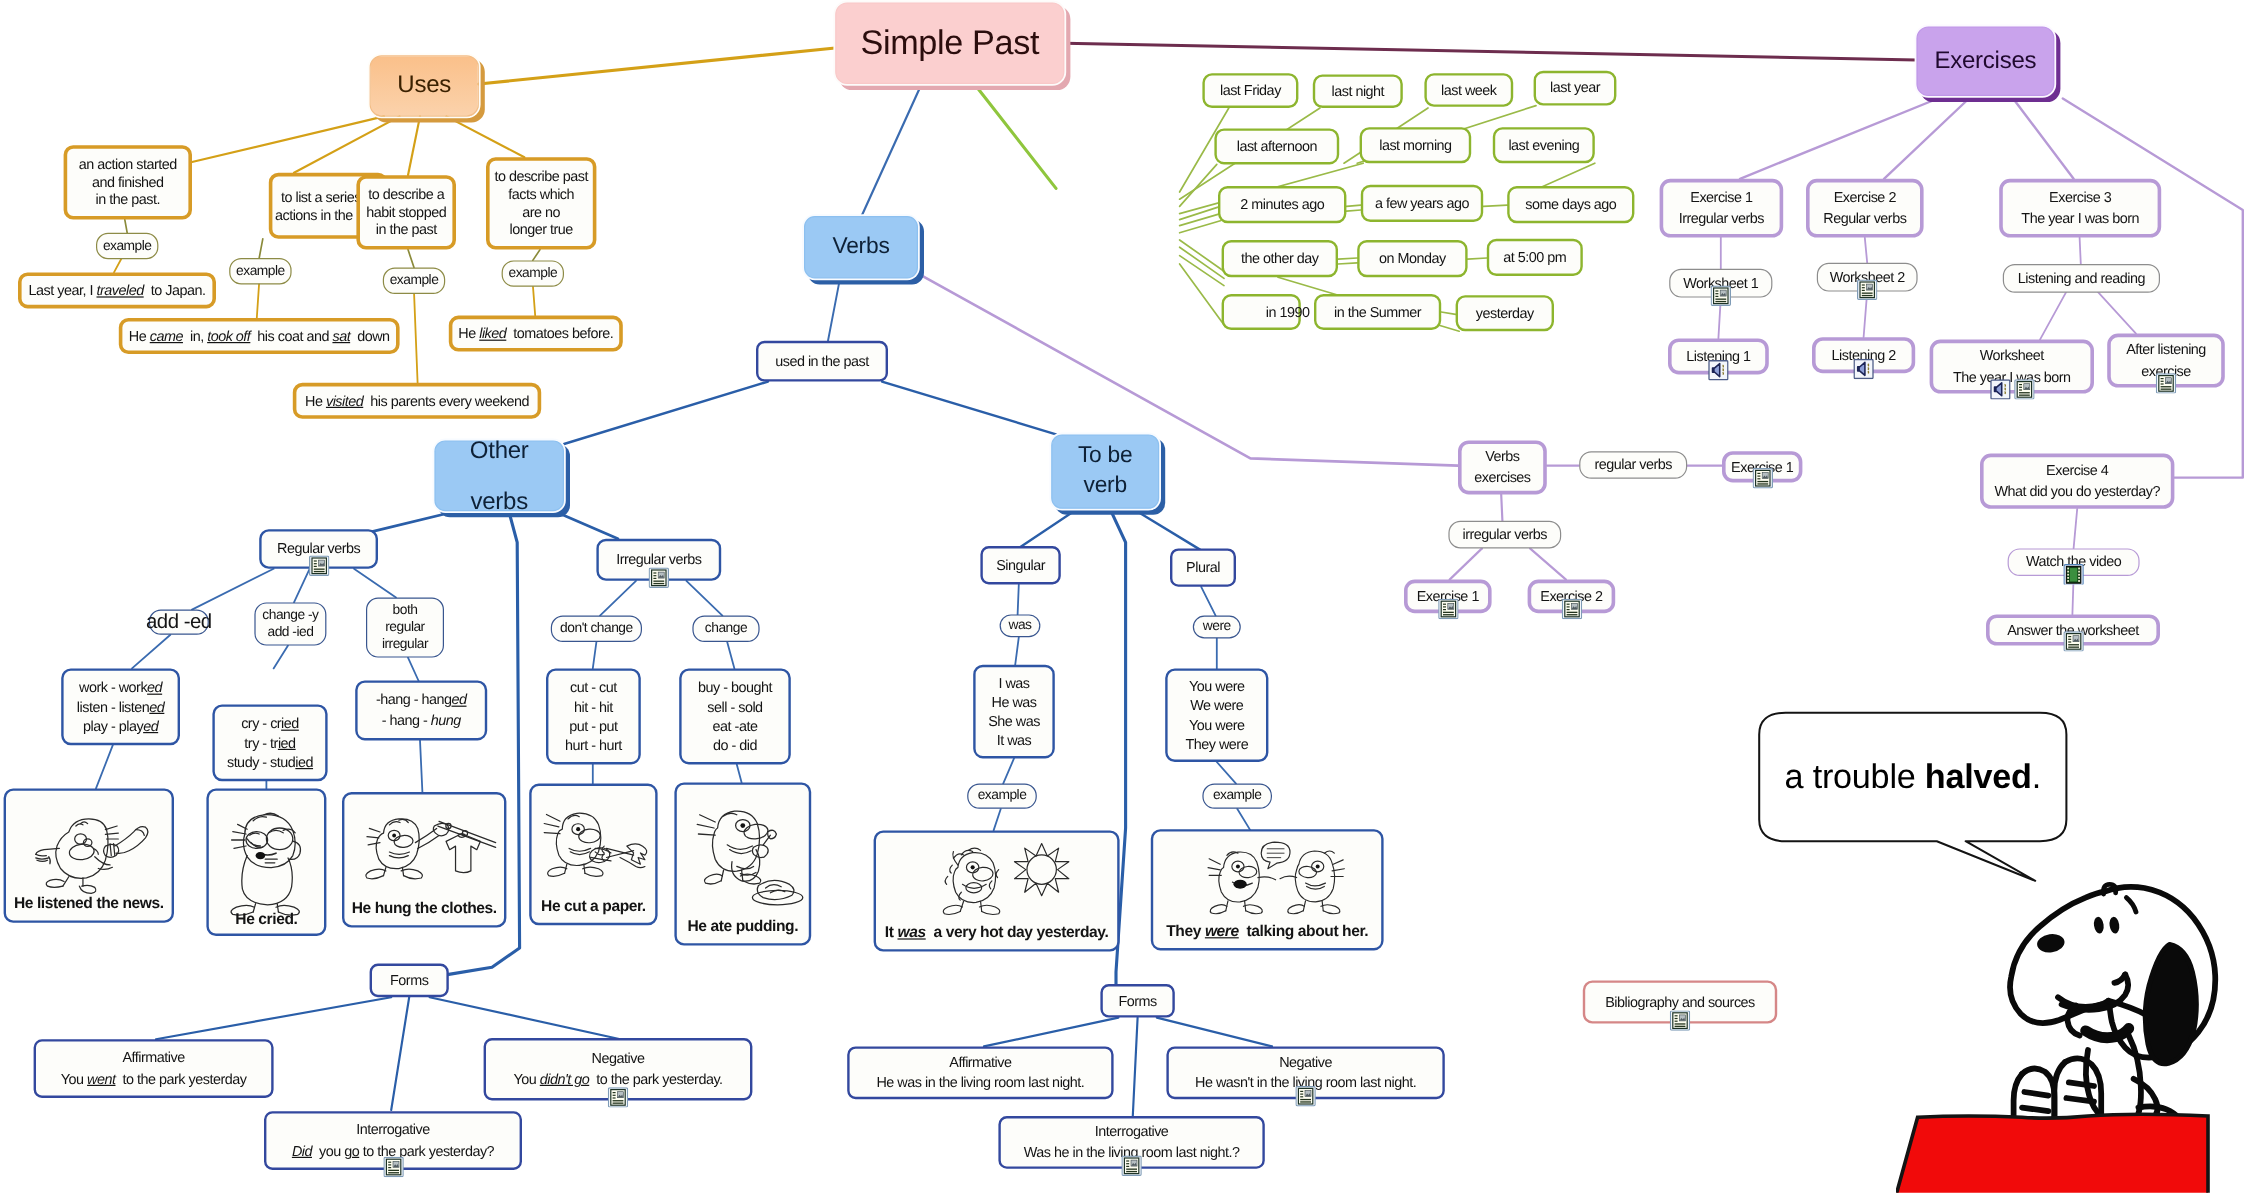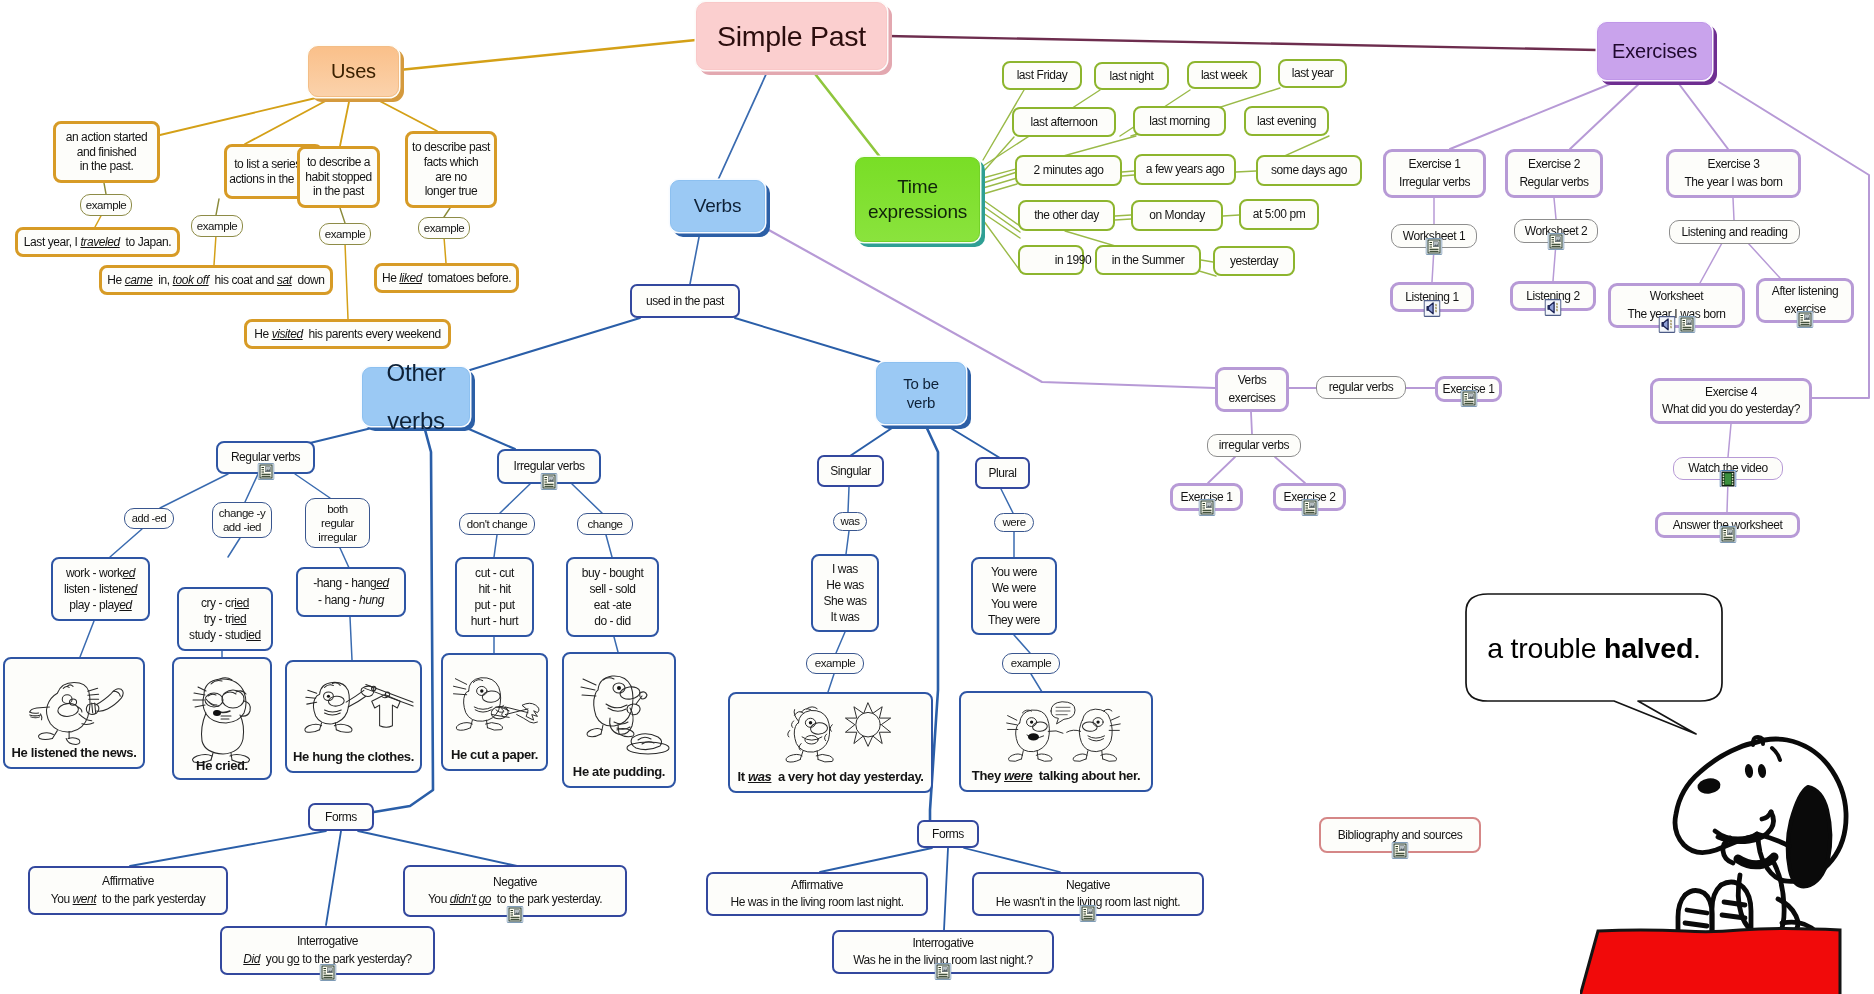--- a/index.html
+++ b/index.html
@@ -147,24 +147,20 @@
 </svg>
 <div class="node root" style="left:696px;top:2px;width:191px;height:68px;font-size:28.5px;letter-spacing:-0.3px;">
       <div>Simple Past</div>
     </div>
 <div class="node br-uses" style="left:308px;top:46px;width:91px;height:51px;font-size:20px;letter-spacing:-0.2px;">
       <div>Uses</div>
     </div>
 <div class="node br-verbs" style="left:670px;top:180px;width:95px;height:52px;font-size:19px;letter-spacing:-0.2px;">
       <div>Verbs</div>
     </div>
-<div class="node br-time" style="left:855px;top:157px;width:125px;height:85px;font-size:19px;letter-spacing:-0.2px;line-height:1.3;">
-      <div>Time</div>
-      <div>expressions</div>
-    </div>
 <div class="node br-exercises" style="left:1597px;top:22px;width:115px;height:58px;font-size:20px;letter-spacing:-0.2px;">
       <div>Exercises</div>
     </div>
 <div class="node b o3" style="left:53px;top:121px;width:107px;height:62px;">
       <div>an action started</div>
       <div>and finished</div>
       <div>in the past.</div>
     </div>
 <div class="node b o3" style="left:180px;top:144px;width:99px;height:55px;margin-left:44px;">
       <div>to list a series of</div>
@@ -249,25 +245,25 @@
     </div>
 <div class="node b g3" style="left:1095px;top:245px;width:106px;height:30px;">
       <div>in the Summer</div>
     </div>
 <div class="node b g3" style="left:1213px;top:246px;width:82px;height:30px;">
       <div>yesterday</div>
     </div>
 <div class="node b bl2" style="left:630px;top:284px;width:110px;height:34px;">
       <div>used in the past</div>
     </div>
-<div class="node br-verbs" style="left:362px;top:367px;width:108px;height:59px;font-size:24px;letter-spacing:-0.2px;line-height:1.3;gap:16px;">
+<div class="node br-verbs" style="left:362px;top:367px;width:108px;height:59px;font-size:20px;letter-spacing:-0.2px;line-height:1.3;gap:16px;">
       <div>Other</div>
       <div>verbs</div>
     </div>
-<div class="node br-verbs" style="left:876px;top:362px;width:90px;height:62px;font-size:15px;letter-spacing:-0.2px;line-height:1.3;">
+<div class="node br-verbs" style="left:876px;top:362px;width:90px;height:62px;font-size:19px;letter-spacing:-0.2px;line-height:1.3;">
       <div>To be</div>
       <div>verb</div>
     </div>
 <div class="node b bl3" style="left:216px;top:441px;width:99px;height:33px;position:absolute;">
       <div>Regular verbs</div>
       <span class="ico">
         <svg width="17" height="17" viewBox="0 0 34 34">
           <rect x="1" y="1" width="32" height="32" rx="2" fill="#f2f6fb" stroke="#7e9bb6" stroke-width="2"></rect>
           <rect x="5" y="4" width="24" height="26" fill="#fdfdf0" stroke="#1d3326" stroke-width="2"></rect>
           <rect x="16" y="7.5" width="10" height="10" fill="#b5bec2" stroke="#3d4a4e" stroke-width="1"></rect>
@@ -289,21 +285,21 @@
           <rect x="16" y="7.5" width="10" height="10" fill="#b5bec2" stroke="#3d4a4e" stroke-width="1"></rect>
           <path d="M16.5 17 L19.5 12.5 L21.8 15 L24 12 L25.6 17 Z" fill="#515c61"></path>
           <rect x="8" y="8" width="5" height="2" fill="#24351f"></rect>
           <rect x="8" y="12.5" width="5" height="2" fill="#24351f"></rect>
           <rect x="8" y="17" width="5" height="2" fill="#24351f"></rect>
           <rect x="8" y="21.5" width="18" height="2.2" fill="#24351f"></rect>
           <rect x="8" y="25.5" width="18" height="2.2" fill="#24351f"></rect>
         </svg>
       </span>
     </div>
-<div class="node b bl1" style="left:124px;top:508px;width:50px;height:21px;font-size:11px;">
+<div class="node b bl1" style="left:124px;top:508px;width:50px;height:21px;font-size:17px;">
       <div>add -ed</div>
     </div>
 <div class="node b bl1" style="left:212px;top:502px;width:60px;height:36px;font-size:11.5px;">
       <div>change -y</div>
       <div>add -ied</div>
     </div>
 <div class="node b bl1" style="left:305px;top:498px;width:65px;height:50px;font-size:11.5px;">
       <div>both</div>
       <div>regular</div>
       <div>irregular</div>

